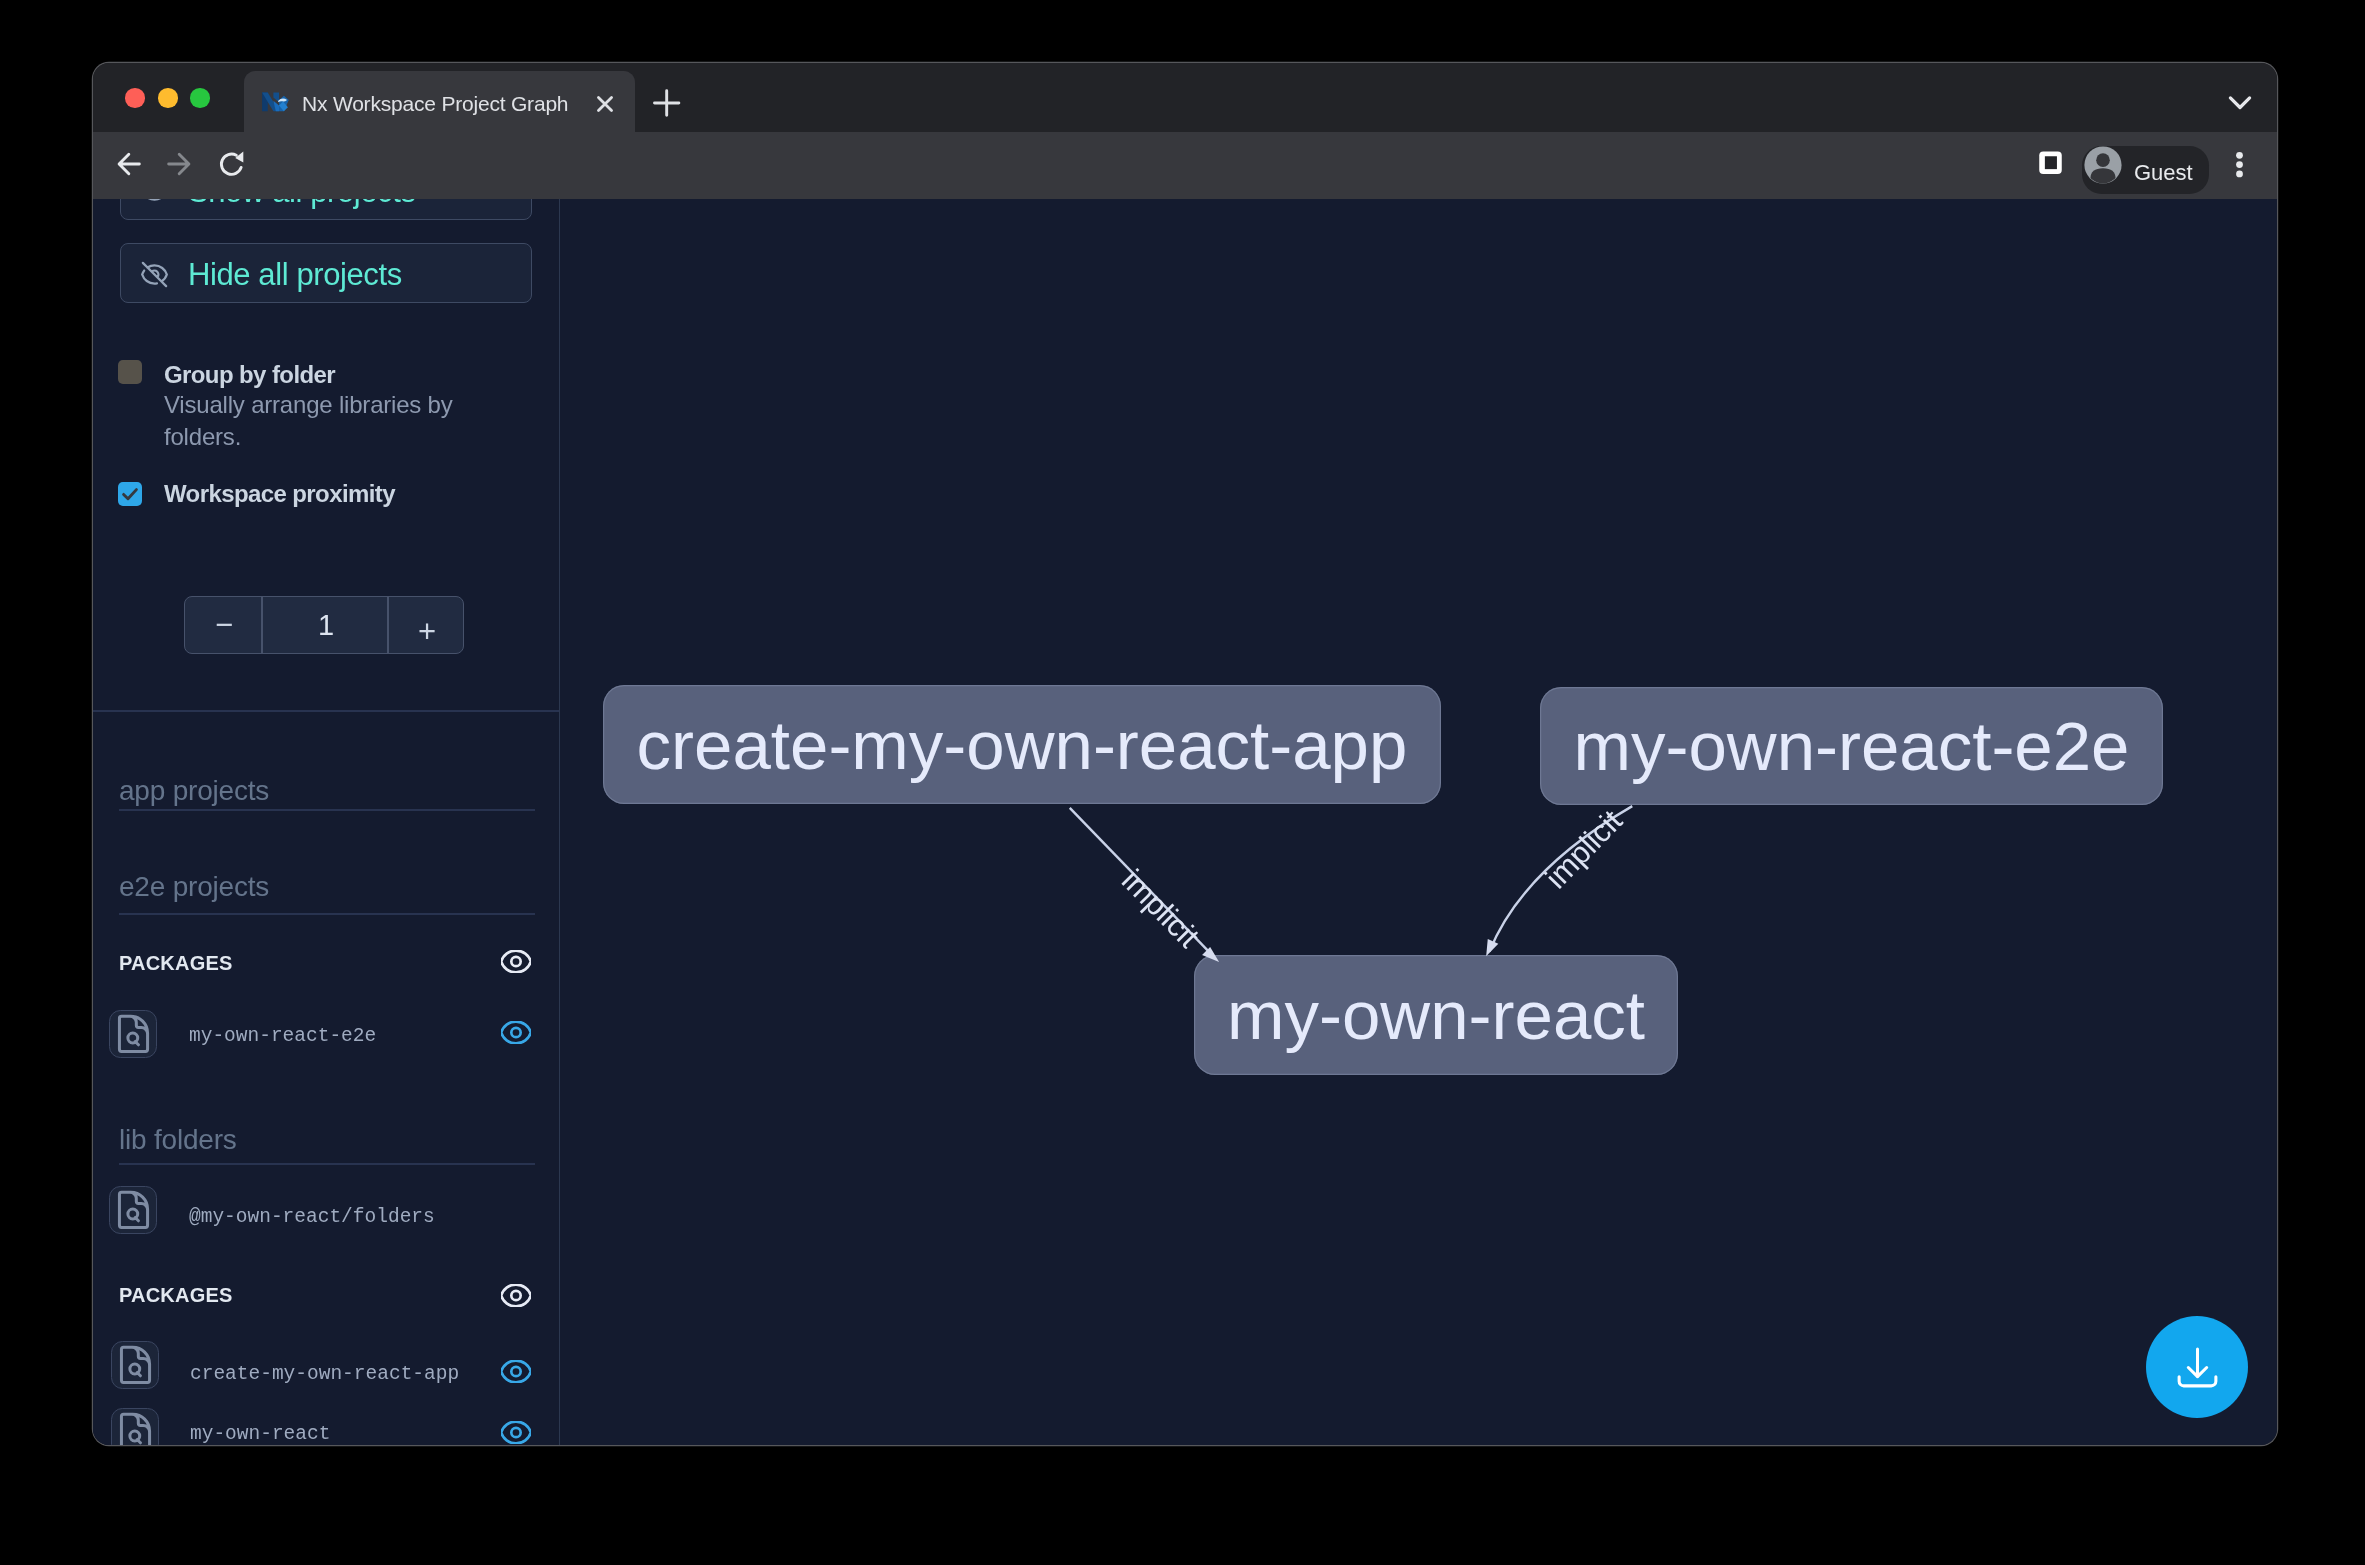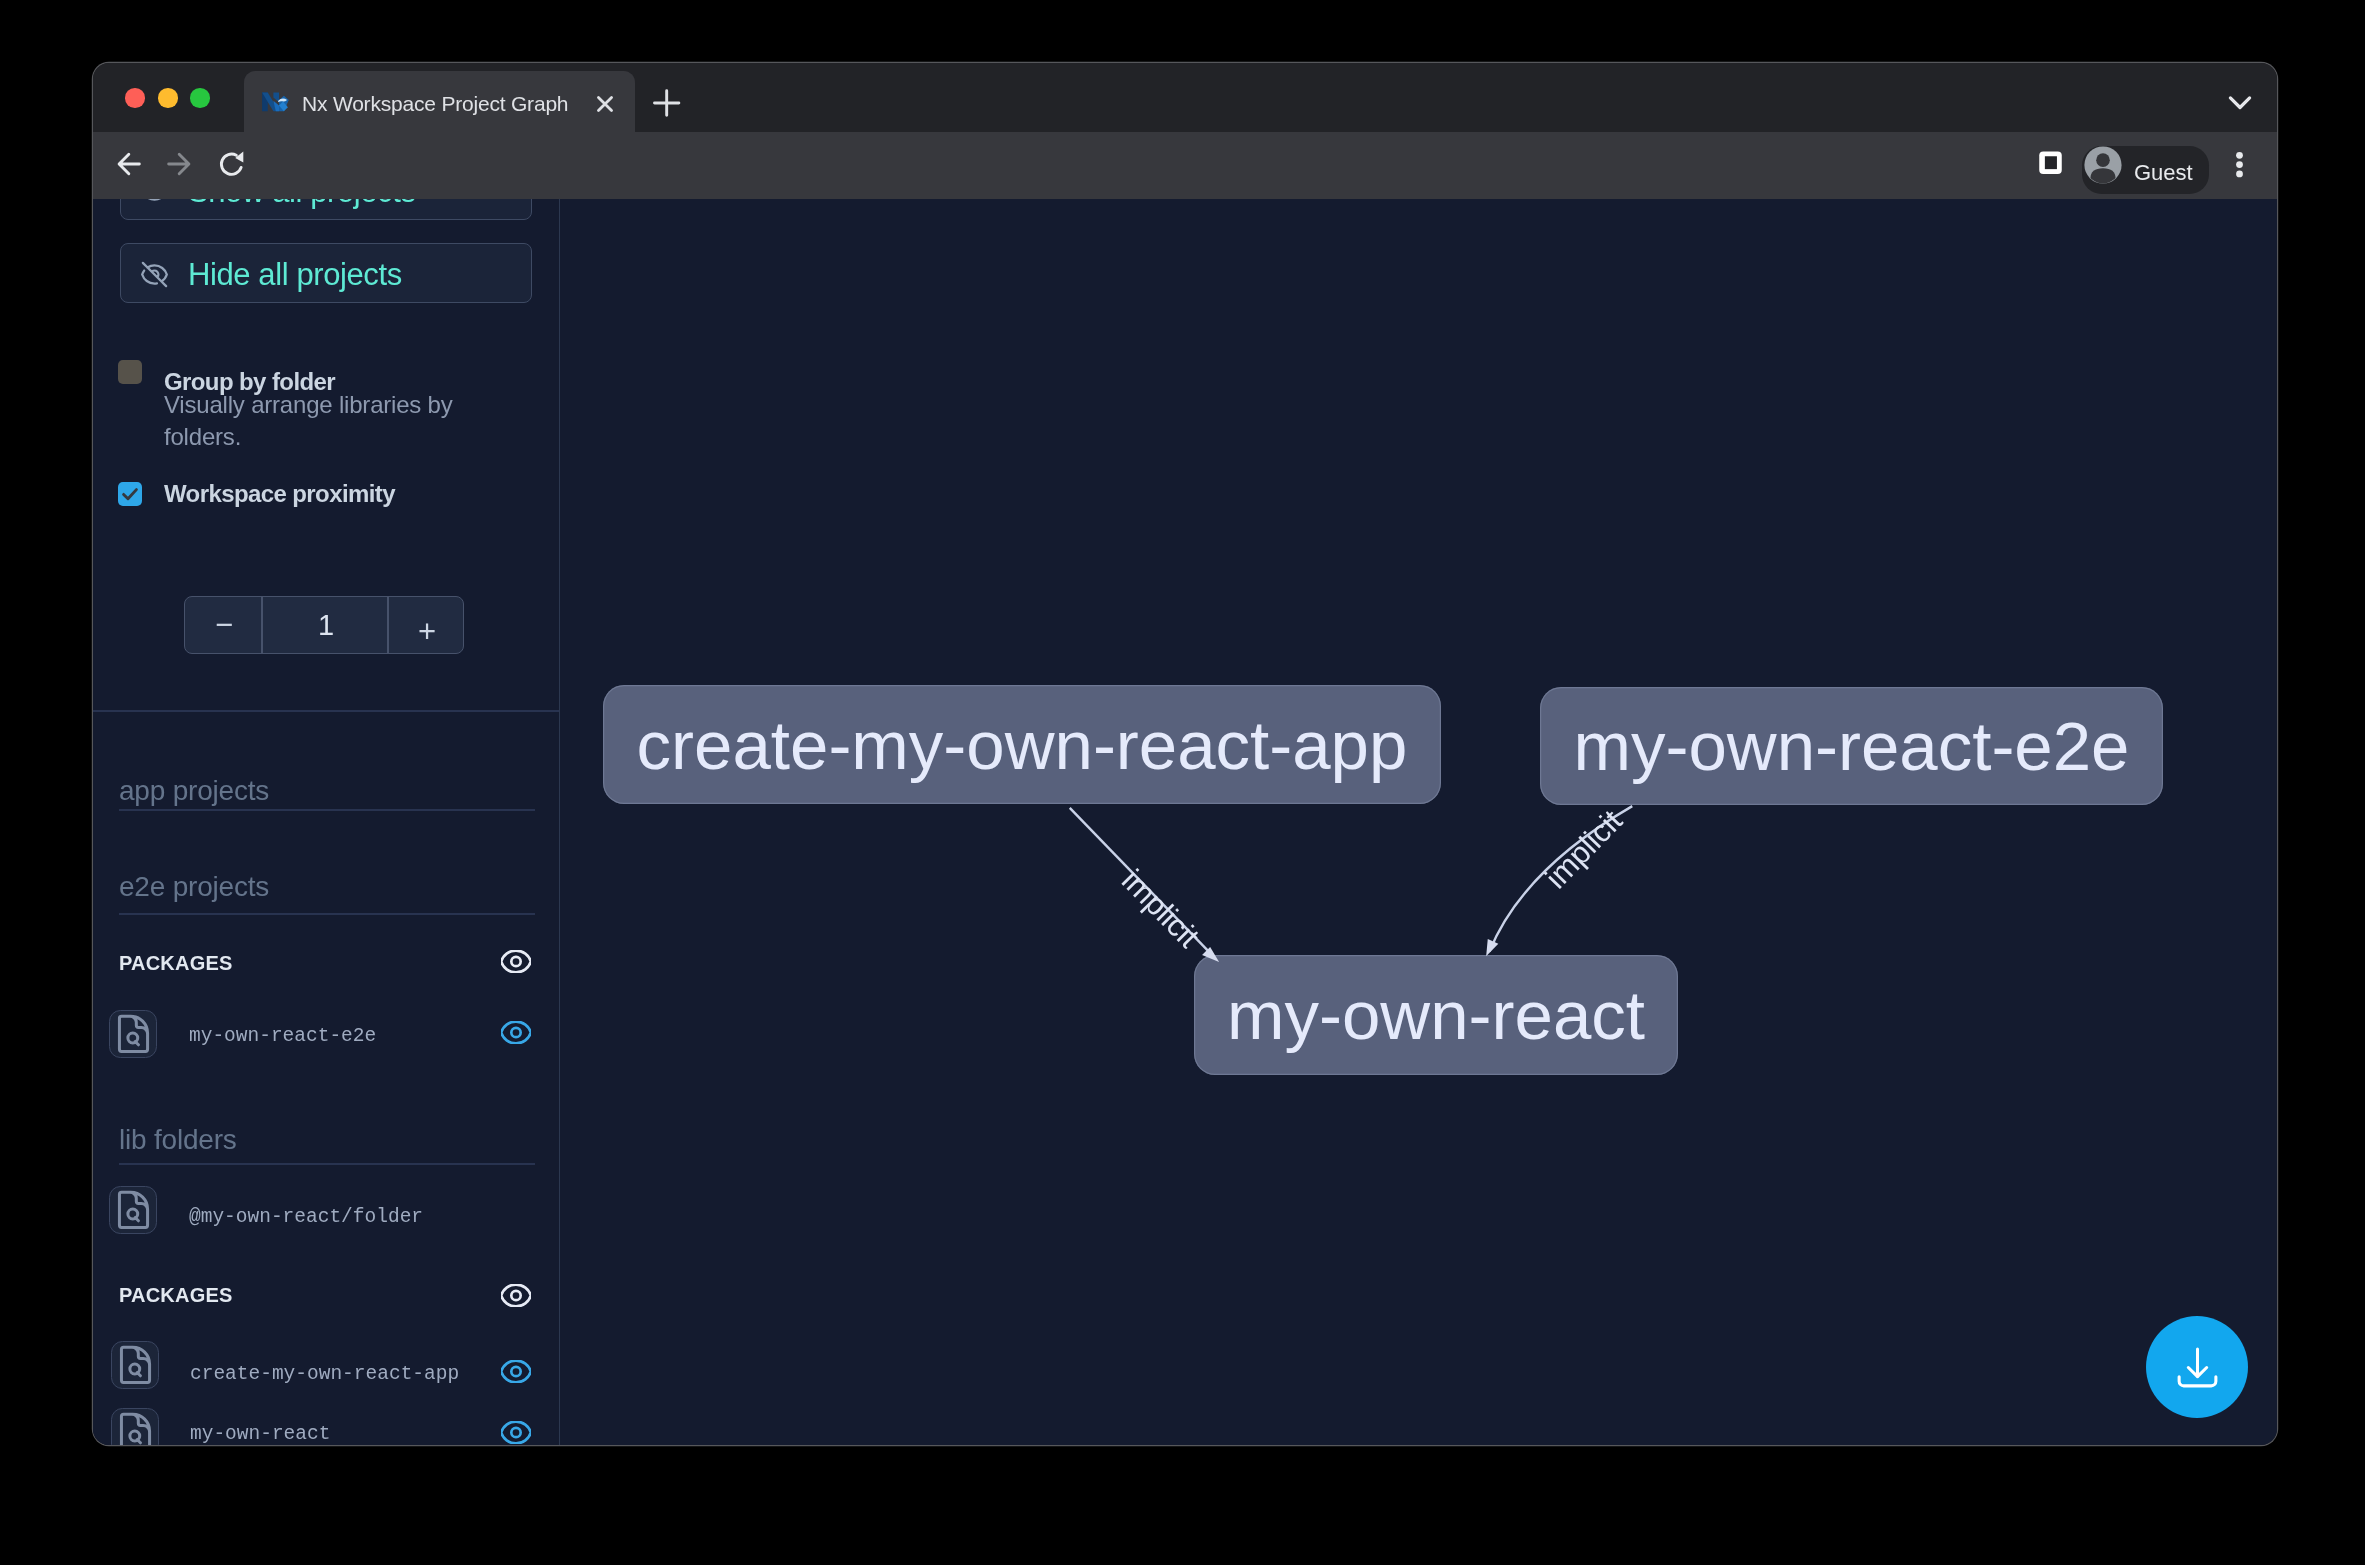--- a/index.html
+++ b/index.html
@@ -144,21 +144,21 @@
       </div>
 
       <div class="btn" style="top:44px;">
         <svg class="abs" style="left:18px; top:14.6px;" width="31" height="31" viewBox="0 0 24 24">
           <path d="M13.875 18.825A10.05 10.05 0 0112 19c-4.478 0-8.268-2.943-9.543-7a9.97 9.97 0 011.563-3.029m5.858.908a3 3 0 114.243 4.243M9.878 9.878l4.242 4.242M9.88 9.88l-3.29-3.29m7.532 7.532l3.29 3.29M3 3l3.59 3.59m0 0A9.953 9.953 0 0112 5c4.478 0 8.268 2.943 9.543 7a10.025 10.025 0 01-4.132 5.411m0 0L21 21" stroke="#94a3b8" stroke-width="1.8" stroke-linecap="round" stroke-linejoin="round" fill="none"></path>
         </svg>
         <div class="btxt">Hide all projects</div>
       </div>
 
       <div class="cb" style="top:161px; background:#56524a;"></div>
-      <div class="lbl" style="top:162px;margin-top:7px;">Group by folder</div>
+      <div class="lbl" style="top:162px;">Group by folder</div>
       <div class="desc" style="top:190px;">Visually arrange libraries by<br>folders.</div>
 
       <div class="cb" style="top:283px; background:#2ea7e9;">
         <svg width="24" height="24" viewBox="0 0 30 30">
           <path d="M7 15.5 L12.5 21 L23 9.5" stroke="#35393f" stroke-width="3.6" fill="none" stroke-linecap="round" stroke-linejoin="round"></path>
         </svg>
       </div>
       <div class="lbl" style="top:281px;">Workspace proximity</div>
 
       <div id="counter">
@@ -186,21 +186,21 @@
       <svg class="eye-b" style="left:408px; top:822px;" width="30" height="23" viewBox="2.4 4.8 19.2 14.4" stroke-width="1.7">
           <use href="#eyeshape"></use>
         </svg>
       <div class="hdr" style="top:925px;">lib folders</div>
       <div class="hline" style="top:964px;"></div>
       <div class="ibox" style="left:16px; top:987px;">
           <svg width="45" height="45" viewBox="0 0 24 24">
             <use href="#docshape"></use>
           </svg>
         </div>
-      <div class="mono" style="left:96px; top:1007px;">@my-own-react/folder</div>
+      <div class="mono" style="left:96px; top:1007px;">@my-own-react/folders</div>
       <div class="pkg" style="top:1085px;">PACKAGES</div>
       <svg class="eye-w" style="left:408px; top:1085px;" width="30" height="23" viewBox="2.4 4.8 19.2 14.4" stroke-width="1.7">
           <use href="#eyeshape"></use>
         </svg>
       <div class="ibox" style="left:18px; top:1142px;">
           <svg width="45" height="45" viewBox="0 0 24 24">
             <use href="#docshape"></use>
           </svg>
         </div>
       <div class="mono" style="left:97px; top:1164px;">create-my-own-react-app</div>

